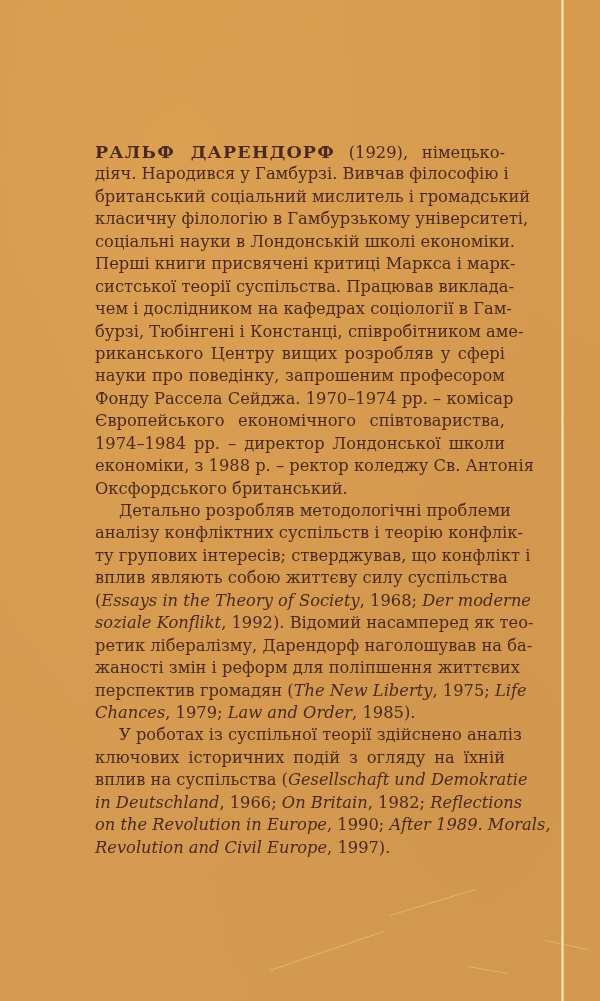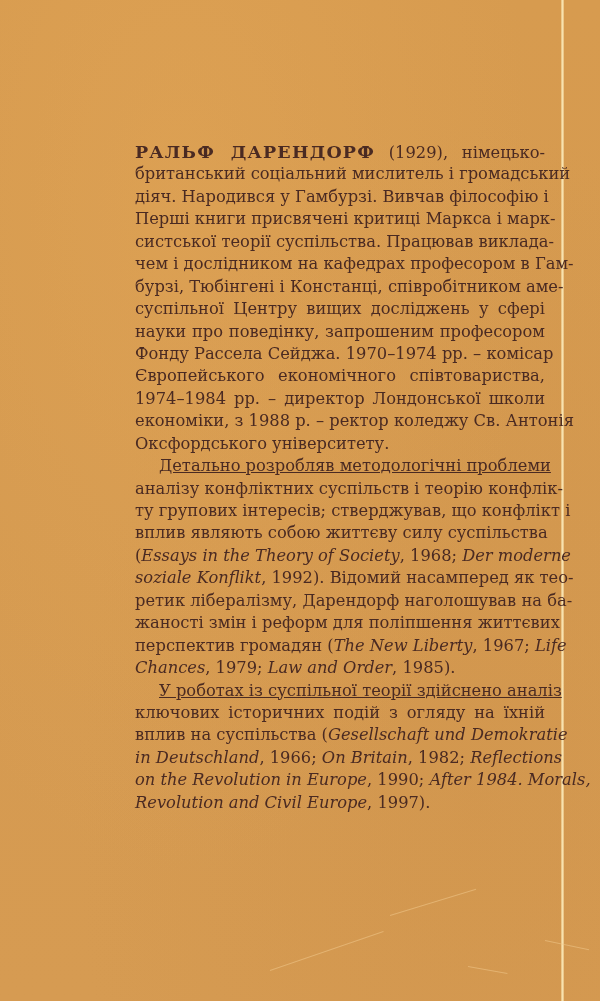--- a/index.html
+++ b/index.html
@@ -22,72 +22,73 @@
   }
   .scratch {
     position: absolute; height: 1px; background: rgba(240,200,140,0.55);
     transform-origin: left center;
   }
   .text-block {
     position: absolute; left: 95px; top: 141px; width: 410px;
     color: #4a2a22;
     font-size: 16.3px;
     line-height: 22.45px;
-    margin-left: 40px;
   }
   .line {
     display: block; white-space: nowrap;
     text-align: justify; text-align-last: justify;
     height: 22.45px;
   }
   .line.last { text-align-last: left; }
-  .line.indent { padding-left: 24px; text-decoration: underline; }
+  .line.indent { padding-left: 24px; }
   .name { font-weight: bold; letter-spacing: 1.2px; font-size: 17.5px; }
   i { }
 </style>
 </head>
 <body>
 
 <div class="cover"></div>
 <div class="spine-line"></div>
 <div class="scratch" style="left:270px;top:970px;width:120px;transform:rotate(-19deg);"></div>
 <div class="scratch" style="left:390px;top:915px;width:90px;transform:rotate(-17deg);"></div>
 <div class="scratch" style="left:468px;top:966px;width:40px;transform:rotate(10deg);"></div>
 <div class="scratch" style="left:545px;top:940px;width:45px;transform:rotate(12deg);"></div>
 
 <div class="text-block" id="bio">
     <div>
       <span class="line"><span class="name">РАЛЬФ ДАРЕНДОРФ</span><span> (1929), німецько-</span></span>
+      <span class="line"><span>діяч. Народився у Гамбурзі. Вивчав філософію і</span></span>
       <span class="line"><span>британський соціальний мислитель і громадський</span></span>
-      <span class="line"><span>діяч. Народився у Гамбурзі. Вивчав філософію і</span></span>
+      <span class="line"><span>класичну філологію в Гамбурзькому університеті,</span></span>
+      <span class="line"><span>соціальні науки в Лондонській школі економіки.</span></span>
       <span class="line"><span>Перші книги присвячені критиці Маркса і марк-</span></span>
       <span class="line"><span>систської теорії суспільства. Працював виклада-</span></span>
-      <span class="line"><span>чем і дослідником на кафедрах професором в Гам-</span></span>
+      <span class="line"><span>чем і дослідником на кафедрах соціології в Гам-</span></span>
       <span class="line"><span>бурзі, Тюбінгені і Констанці, співробітником аме-</span></span>
-      <span class="line"><span>суспільної Центру вищих досліджень у сфері</span></span>
+      <span class="line"><span>риканського Центру вищих розробляв у сфері</span></span>
       <span class="line"><span>науки про поведінку, запрошеним професором</span></span>
       <span class="line"><span>Фонду Рассела Сейджа. 1970–1974 рр. – комісар</span></span>
       <span class="line"><span>Європейського економічного співтовариства,</span></span>
       <span class="line"><span>1974–1984 рр. – директор Лондонської школи</span></span>
       <span class="line"><span>економіки, з 1988 р. – ректор коледжу Св. Антонія</span></span>
-      <span class="line last"><span>Оксфордського університету.</span></span>
+      <span class="line last"><span>Оксфордського британський.</span></span>
     </div>
     <div>
       <span class="line indent"><span>Детально розробляв методологічні проблеми</span></span>
       <span class="line"><span>аналізу конфліктних суспільств і теорію конфлік-</span></span>
       <span class="line"><span>ту групових інтересів; стверджував, що конфлікт і</span></span>
       <span class="line"><span>вплив являють собою життєву силу суспільства</span></span>
       <span class="line"><span>(</span><i>Essays in the Theory of Society</i><span>, 1968; </span><i>Der moderne</i></span>
       <span class="line"><i>soziale Konflikt</i><span>, 1992). Відомий насамперед як тео-</span></span>
       <span class="line"><span>ретик лібералізму, Дарендорф наголошував на ба-</span></span>
       <span class="line"><span>жаності змін і реформ для поліпшення життєвих</span></span>
-      <span class="line"><span>перспектив громадян (</span><i>The New Liberty</i><span>, 1967; </span><i>Life</i></span>
+      <span class="line"><span>перспектив громадян (</span><i>The New Liberty</i><span>, 1975; </span><i>Life</i></span>
       <span class="line last"><i>Chances</i><span>, 1979; </span><i>Law and Order</i><span>, 1985).</span></span>
     </div>
     <div>
       <span class="line indent"><span>У роботах із суспільної теорії здійснено аналіз</span></span>
       <span class="line"><span>ключових історичних подій з огляду на їхній</span></span>
       <span class="line"><span>вплив на суспільства (</span><i>Gesellschaft und Demokratie</i></span>
       <span class="line"><i>in Deutschland</i><span>, 1966; </span><i>On Britain</i><span>, 1982; </span><i>Reflections</i></span>
-      <span class="line"><i>on the Revolution in Europe</i><span>, 1990; </span><i>After 1984. Morals,</i></span>
+      <span class="line"><i>on the Revolution in Europe</i><span>, 1990; </span><i>After 1989. Morals,</i></span>
       <span class="line last"><i>Revolution and Civil Europe</i><span>, 1997).</span></span>
     </div>
   </div>
 
 </body></html>

